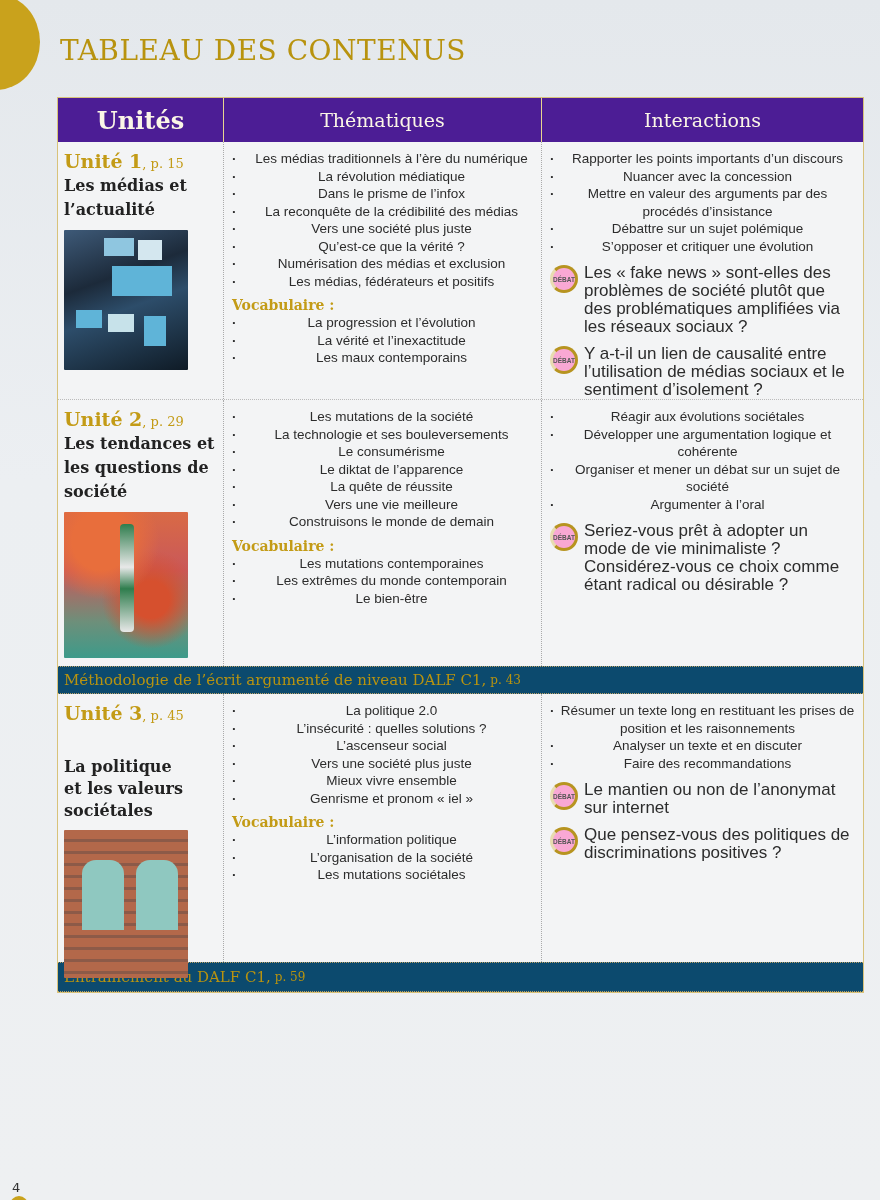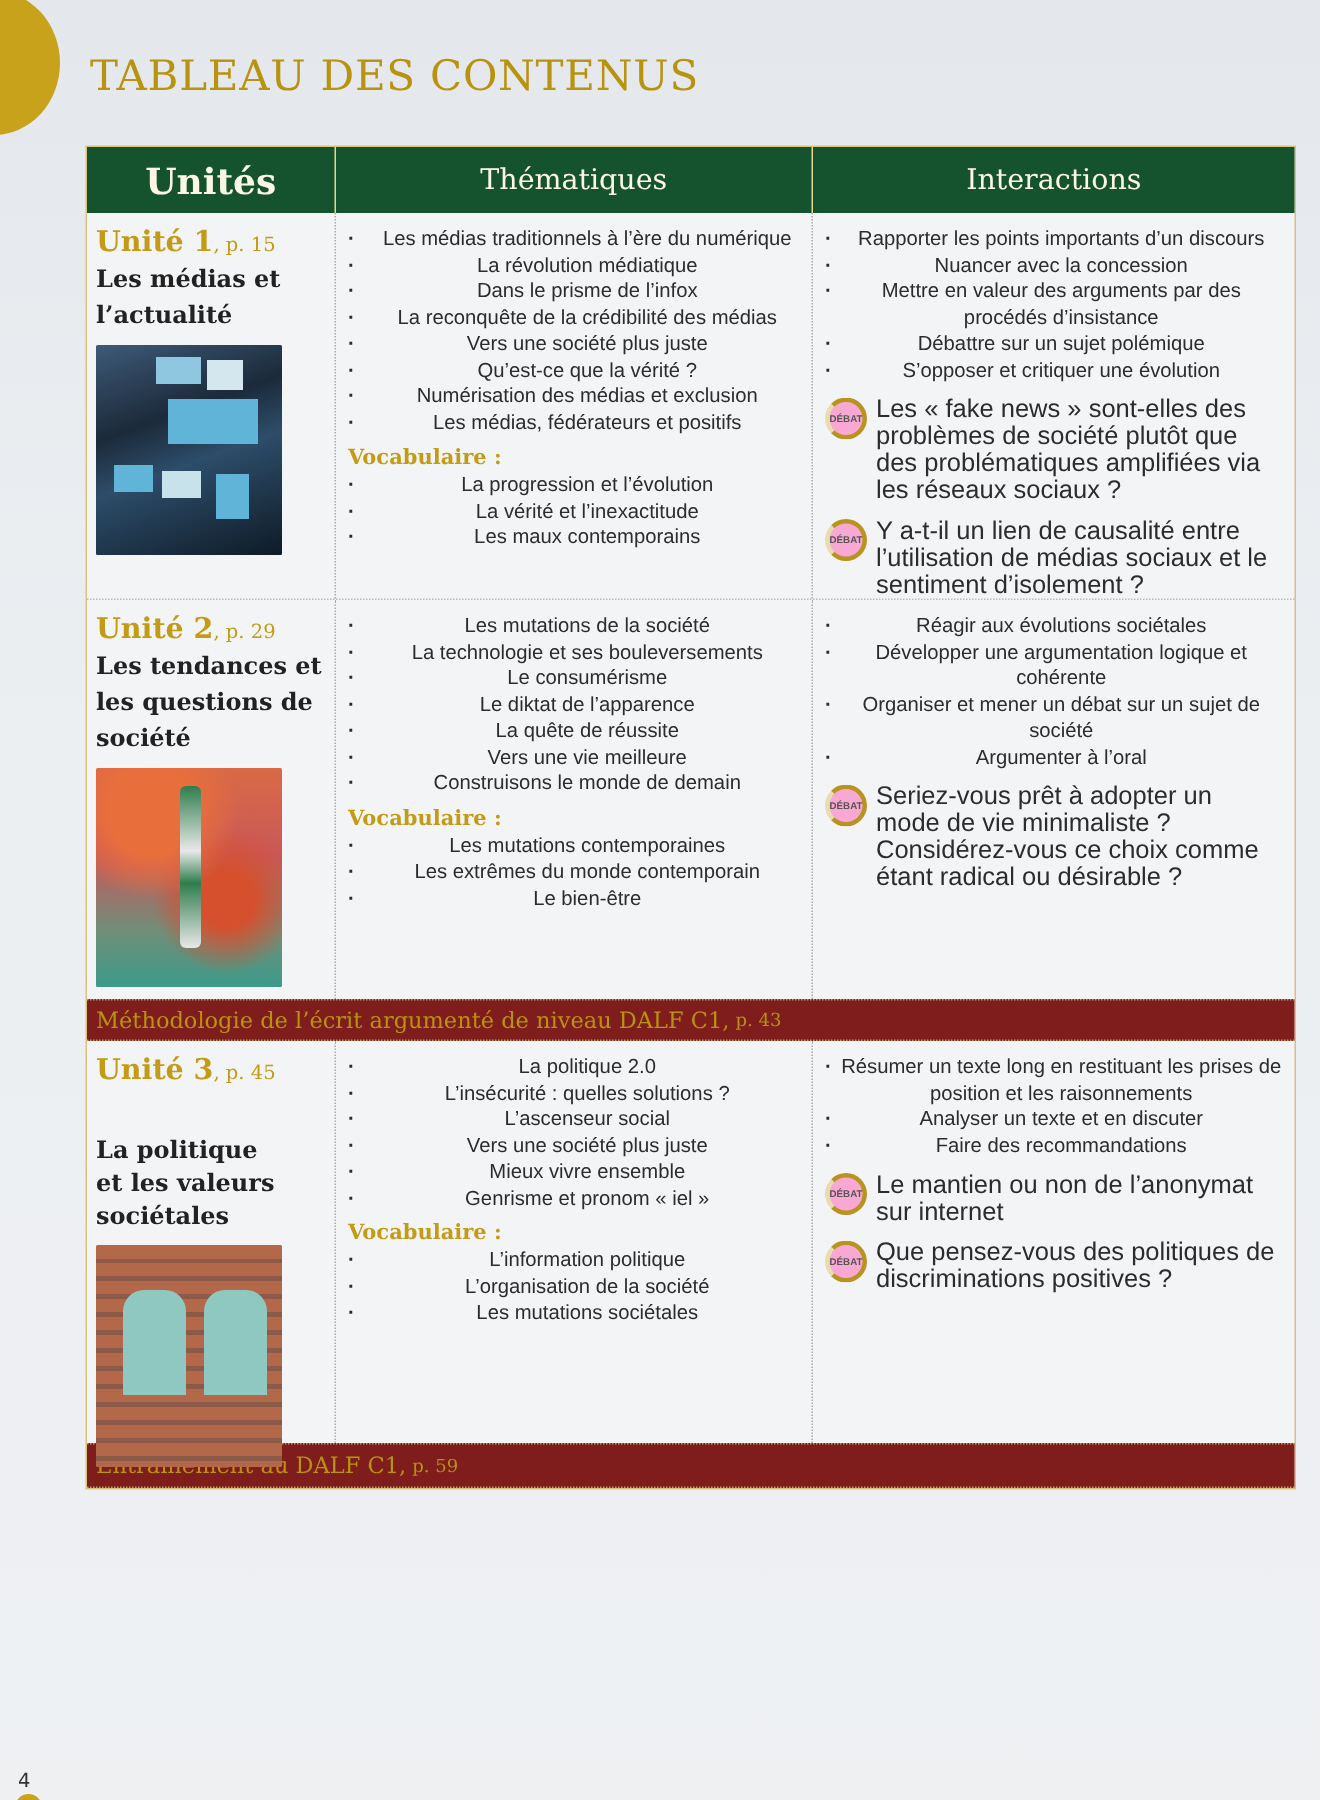--- a/index.html
+++ b/index.html
@@ -20,21 +20,21 @@
     font-family: "DejaVu Serif", serif;
     font-size: 28px; color: #b8930f; letter-spacing: 0.5px;
     font-weight: normal;
   }
   .toc {
     position: absolute; left: 57px; top: 97px; width: 807px;
     background: #f3f4f5;
     border: 1px solid #d8c27a;
   }
   .hdr {
-    display: flex; background: #14532d; height: 44px; align-items: center;
+    display: flex; background: #4c1d95; height: 44px; align-items: center;
     color: #fbf6e6; font-family: "DejaVu Serif", serif;
   }
   .hdr > div { height: 100%; display: flex; align-items: center; justify-content: center; }
   .hdr .c1 { width: 166px; font-size: 24px; font-weight: bold; border-right: 1px solid #e8d590; }
   .hdr .c2 { width: 318px; font-size: 19px; border-right: 1px solid #e8d590; }
   .hdr .c3 { flex: 1; font-size: 19px; }
   .row { display: flex; border-bottom: 1px dotted #bbb; }
   .row .c1 { width: 166px; padding: 8px 0 8px 6px; border-right: 1px dotted #aaa; }
   .row .c2 { width: 318px; padding: 8px 0 6px 8px; border-right: 1px dotted #aaa; }
   .row .c3 { flex: 1; padding: 8px 8px 6px 8px; }
@@ -62,21 +62,21 @@
     flex: none; width: 28px; height: 28px; border-radius: 50%;
     border: 3px solid #b79420; border-left-color: #e8dcb0;
     background: #f9a8d4; display: flex; align-items: center; justify-content: center;
     font-family: Liberation Sans, sans-serif; font-size: 6.5px; font-weight: bold; color: #555;
     margin-right: 6px; margin-top: 1px;
   }
   .debat-text {
     font-family: "Liberation Sans", sans-serif; font-size: 17px; line-height: 18px; color: #2c2c2c;
   }
   .band {
-    background: #7f1d1d; height: 28px; display: flex; align-items: center;
+    background: #0c4a6e; height: 28px; display: flex; align-items: center;
     padding-left: 6px; border-bottom: 1px dotted #b7a066; border-top: 1px dotted #b7a066;
     font-family: "DejaVu Serif", serif; color: #b8930f; font-size: 15px;
   }
   .band .pg { font-size: 12px; margin-left: 4px; }
   .page-num {
     position: absolute; left: 12px; top: 1180px;
     font-family: "DejaVu Sans", sans-serif; font-size: 13px; color: #333;
   }
   .page-num-dot {
     position: absolute; left: 10px; top: 1196px; width: 18px; height: 18px;

